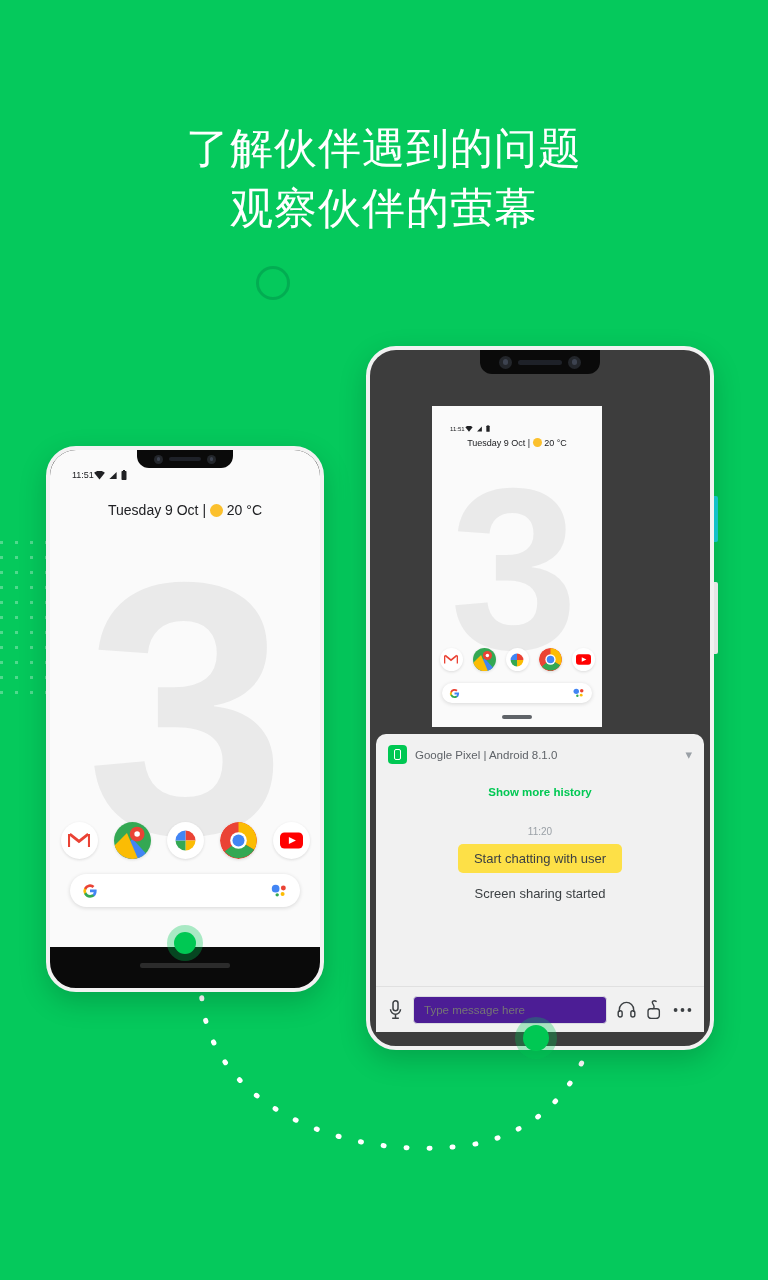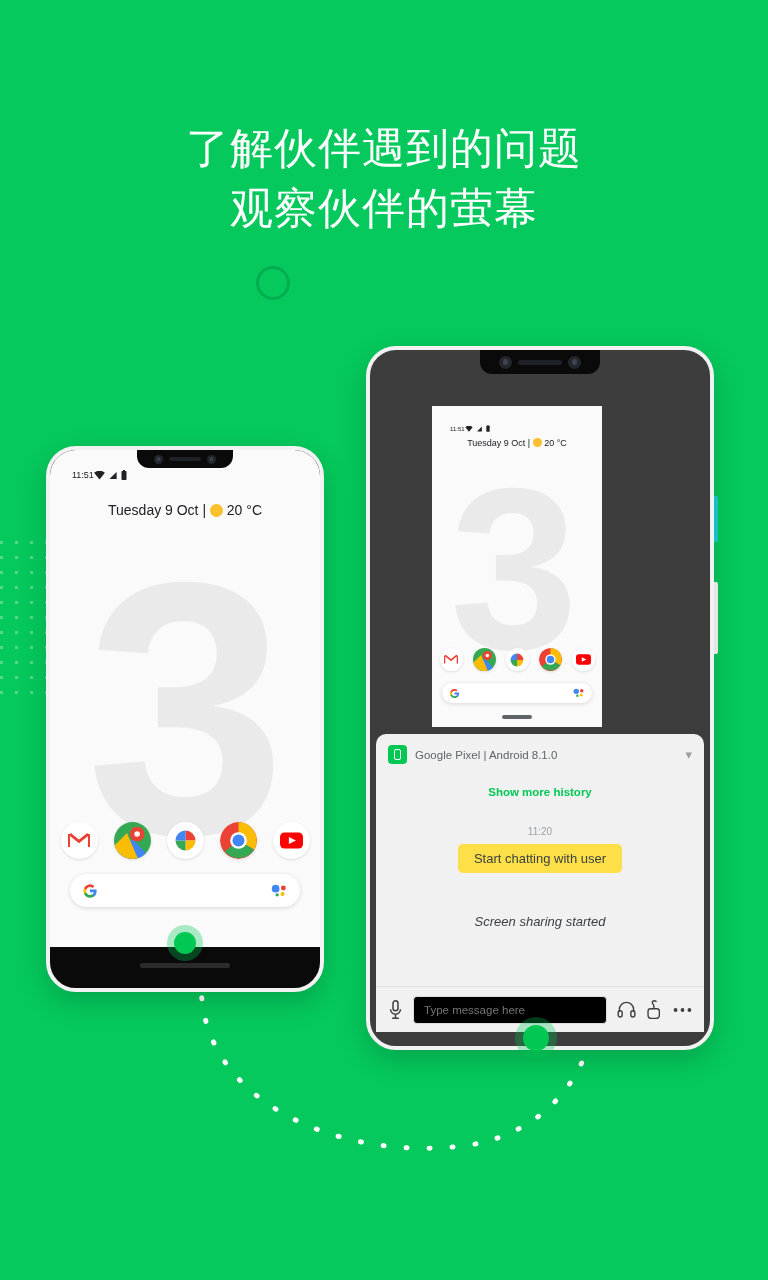--- a/index.html
+++ b/index.html
@@ -152,31 +152,31 @@
   .devicon i{ display:block; width:7px; height:11px; border:1.6px solid #fff; border-radius:2px; }
   .chat-head-title{ font-size:11.5px; color:#5f6368; flex:1; white-space:nowrap; }
   .chev{ color:#9aa0a6; font-size:13px; line-height:1; }
   .chat-body{ flex:1; text-align:center; padding-top:12px; }
   .showmore{ color:#00c853; font-size:11.5px; font-weight:700; display:inline-block; }
   .ts{ color:#9aa0a6; font-size:10px; margin-top:26px; }
   .bubble{
     display:inline-block; background:#fde047; border-radius:5px;
     padding:7px 16px; font-size:13px; color:#3c4043; margin-top:7px;
   }
-  .sysmsg{ font-size:13px; color:#3c4043; margin-top:41px;font-style:italic; }
+  .sysmsg{ font-size:13px; color:#3c4043; margin-top:13px; }
 
   
   .toolbar{
     position:absolute; left:6px; right:6px; bottom:14px; height:46px;
     background:#f1f1f1; border-top:1px solid #e0e0e0; z-index:9;
     display:flex; align-items:center; gap:10px; padding:0 12px;
     border-radius:0 0 0 0;
   }
   .msginput{
-    flex:1; height:28px; background:#000000; border:1px solid #dadce0;
+    flex:1; height:28px; background:#4c1d95; border:1px solid #dadce0;
     border-radius:4px; font-size:11.5px; color:#9aa0a6;
     padding:0 10px; outline:none; font-family:inherit;
   }
   .tb-icon{ color:#3c4043; flex:none; display:flex; align-items:center; }
   #phoneRight .chin-grille{ bottom:14px; width:110px; height:5px; }
   .rtouch{ position:absolute; left:523px; top:1025px; width:26px; height:26px;
     border-radius:50%; background:#00c853; z-index:40;
     box-shadow:0 0 0 8px rgba(0,200,83,.30); }
 </style>
 </head>

